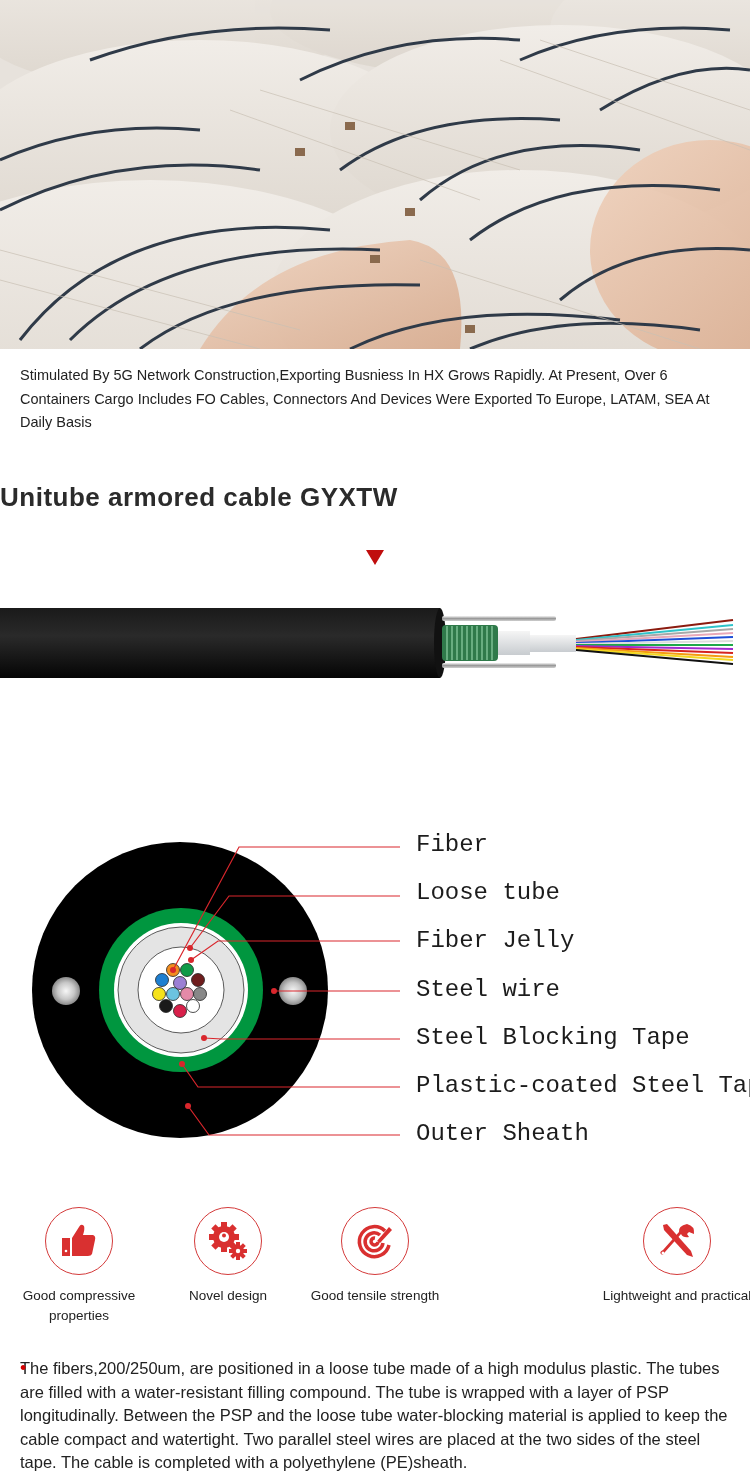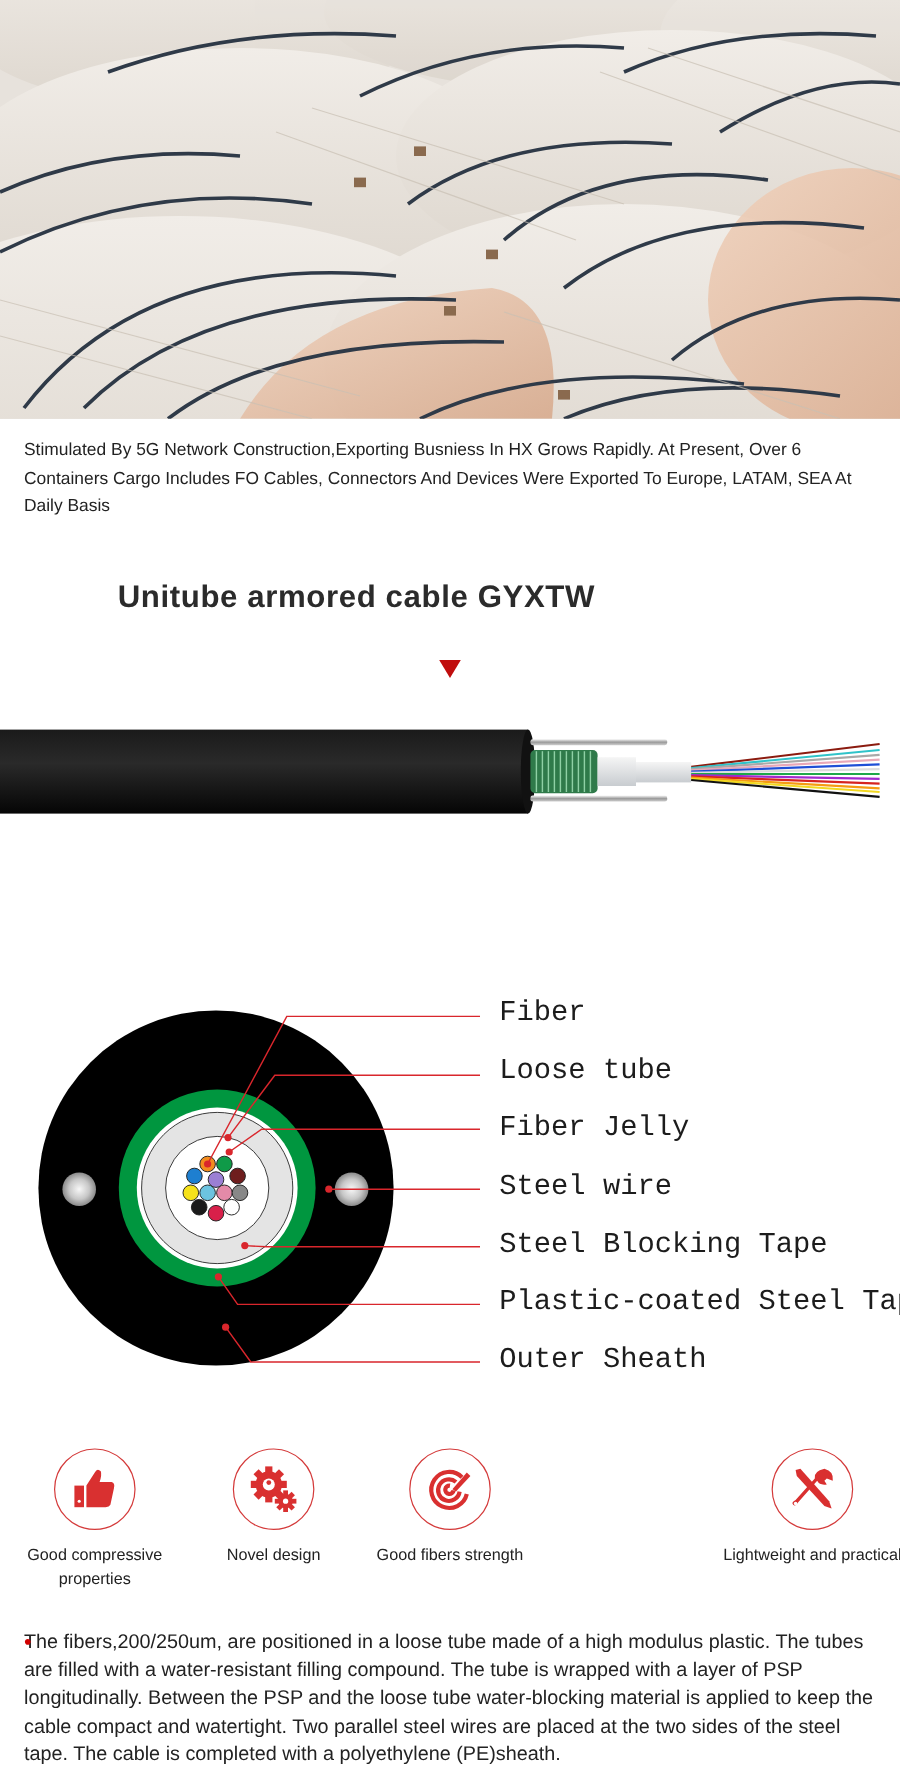--- a/index.html
+++ b/index.html
@@ -1,19 +1,19 @@
 <!DOCTYPE html>
 <html><head>
 <meta charset="utf-8">
 <style>
   html, body { margin:0; padding:0; background:#ffffff; }
   body { width:750px; height:1479px; position:relative; overflow:hidden; font-family:"Liberation Sans", sans-serif; color:#222; }
   .hero { position:absolute; left:0; top:0; width:750px; height:349px; overflow:hidden; background:#e9e6e2; }
   .intro { position:absolute; left:20px; top:364px; width:710px; font-size:14.5px; line-height:23.5px; color:#222; }
-  .title { position:absolute; left:0; top:482px; width:594px; text-align:center; font-size:26px; font-weight:bold; color:#2b2b2b; letter-spacing:0.5px; }
+  .title { position:absolute; left:0; top:482px; width:594px; text-align:left; font-size:26px; font-weight:bold; color:#2b2b2b; letter-spacing:0.5px; }
   .arrow { position:absolute; left:366px; top:550px; width:0; height:0; border-left:9px solid transparent; border-right:9px solid transparent; border-top:15px solid #c00d0d; }
   .cable { position:absolute; left:0; top:595px; width:750px; height:100px; }
   .xsec { position:absolute; left:20px; top:820px; width:720px; height:360px; }
   .labels { position:absolute; left:416px; top:826px; }
   .lbl { position:absolute; left:0; white-space:nowrap; font-family:Liberation Mono, monospace; font-size:24px; color:#1c1c1c; }
   .features { position:absolute; left:0; top:1207px; width:750px; height:130px; }
   .feat { position:absolute; top:0; width:150px; text-align:center; }
   .feat .circ { width:66px; height:66px; border:1.5px solid #d43a3a; border-radius:50%; margin:0 auto; display:flex; align-items:center; justify-content:center; }
   .feat .ftxt { margin-top:11px; font-size:13.5px; line-height:20px; color:#222; }
   .desc { position:absolute; left:20px; top:1357px; width:720px; font-size:16.5px; line-height:23.5px; color:#222; }
@@ -253,21 +253,21 @@
     <div class="circ">
       <svg width="40" height="40" viewBox="0 0 40 40">
         <g fill="none" stroke="#d93030" stroke-width="3.5">
           <path d="M30 10 A15 15 0 1 0 34 24"></path>
           <path d="M25 14 A9 9 0 1 0 28 22"></path>
           <path d="M20 17 A3.5 3.5 0 1 0 23 21"></path>
         </g>
         <path d="M22 20 L34 6 L37 9 L25 22 Z" fill="#d93030"></path>
       </svg>
     </div>
-    <div class="ftxt">Good fibers strength</div>
+    <div class="ftxt">Good tensile strength</div>
   </div>
 
 
   <div class="feat" style="left:602px">
     <div class="circ">
       <svg width="40" height="40" viewBox="0 0 40 40">
         <g fill="#d93030">
           <path d="M6 4 L10 3 L34 30 L36 36 L30 34 L7 9 Z"></path>
           <path d="M30 3 Q38 5 37 13 L32 11 L30 13 L32 16 Q26 17 24 13 L8 31 Q6 35 4 33 Q2 31 6 29 L22 11 Q21 5 30 3 Z"></path>
         </g>

